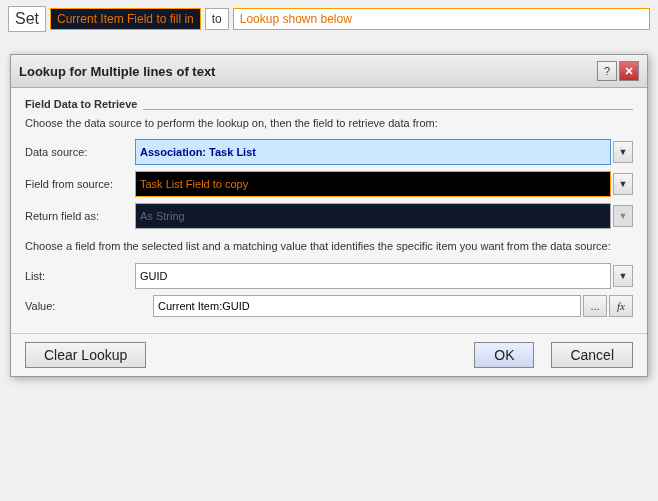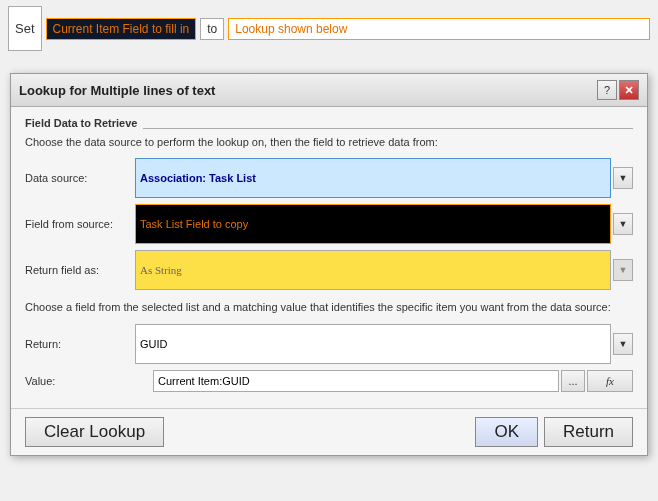--- a/index.html
+++ b/index.html
@@ -16,22 +16,22 @@
     .top-bar {
       display: flex;
       align-items: center;
       padding: 6px 8px;
       gap: 4px;
       background: #f0f0f0;
     }
     .top-bar-set {
       background: #fff;
       border: 1px solid #aaa;
-      padding: 14px 6px;
-      font-size: 13px;
+      padding: 3px 6px;
+      font-size: 16px;
       color: #333;
     }
     .top-bar-field {
       border: 1px solid #f90;
       background: #0f172a;
       padding: 3px 6px;
       font-size: 12px;
       color: #e67000;
       min-width: 140px;
     }
@@ -139,37 +139,36 @@
       align-items: center;
       gap: 2px;
       flex: 1;
     }
     .form-input {
       flex: 1;
       border: 1px solid #aaa;
       padding: 2px 4px;
       font-size: 11px;
       background: #fff;
-      height: 40px;
+      height: 26px;
     }
     .form-input.highlight {
       border: 1px solid #f90;
       background: #000000;
       color: #e67000;
     }
     .form-input.datasource {
       background: #cce8ff;
       border: 1px solid #4a90d9;
       color: #00008b;
       font-weight: bold;
     }
     .form-input.disabled {
-      background: #fde047;
+      background: #0f172a;
       color: #666;
-      font-family: Liberation Serif, serif;
     }
     .dropdown-btn {
       width: 20px;
       height: 22px;
       border: 1px solid #aaa;
       background: linear-gradient(to bottom, #f5f5f5, #e0e0e0);
       cursor: pointer;
       display: flex;
       align-items: center;
       justify-content: center;
@@ -205,21 +204,21 @@
       border: 1px solid #aaa;
       background: linear-gradient(to bottom, #f5f5f5, #e0e0e0);
       cursor: pointer;
       display: flex;
       align-items: center;
       justify-content: center;
       font-size: 11px;
       color: #333;
     }
     .fx-btn {
-      width: 46px;
+      width: 24px;
       height: 22px;
       border: 1px solid #aaa;
       background: linear-gradient(to bottom, #f5f5f5, #e0e0e0);
       cursor: pointer;
       display: flex;
       align-items: center;
       justify-content: center;
       font-size: 11px;
       font-style: italic;
       color: #333;
@@ -230,29 +229,29 @@
     .dialog-footer {
       display: flex;
       align-items: center;
       justify-content: space-between;
       padding: 8px 14px;
       border-top: 1px solid #ccc;
       background: #f5f5f5;
     }
     .footer-right {
       display: flex;
-      gap: 6px;
+      gap: 17px;
       border-radius: 7px;
     }
     .footer-btn {
       padding: 4px 18px;
       border: 1px solid #888;
       background: linear-gradient(to bottom, #f5f5f5, #e0e0e0);
       cursor: pointer;
-      font-size: 17px;
+      font-size: 14px;
       color: #222;
       min-width: 60px;
     }
     .footer-btn.ok {
       background: linear-gradient(to bottom, #e8f0ff, #d0d8f0);
     }
   </style>
 </head>
 <body>
 
@@ -301,21 +300,21 @@
       <div class="form-control-wrap">
         <input class="form-input disabled" readonly="" value="As String" style="">
         <div class="dropdown-btn" style="background:#e0e0e0;color:#888;">▼</div>
       </div>
     </div>
 
     <div class="find-section">
       <div class="section-desc">Choose a field from the selected list and a matching value that identifies the specific item you want from the data source:</div>
 
       <div class="form-row">
-        <span class="form-label">Return:</span>
+        <span class="form-label">List:</span>
         <div class="form-control-wrap">
           <input class="form-input" readonly="" value="GUID" style="">
           <div class="dropdown-btn">▼</div>
         </div>
       </div>
 
       <div class="form-row">
         <span class="form-label">Value:</span>
         <div class="value-row">
           <input class="value-input" readonly="" value="Current Item:GUID" style="">
@@ -323,16 +322,16 @@
           <div class="fx-btn">fx</div>
         </div>
       </div>
     </div>
   </div>
 
   <div class="dialog-footer">
     <button class="footer-btn">Clear Lookup</button>
     <div class="footer-right">
       <button class="footer-btn ok">OK</button>
-      <button class="footer-btn">Return</button>
+      <button class="footer-btn">Cancel</button>
     </div>
   </div>
 </div>
 
 </body></html>

